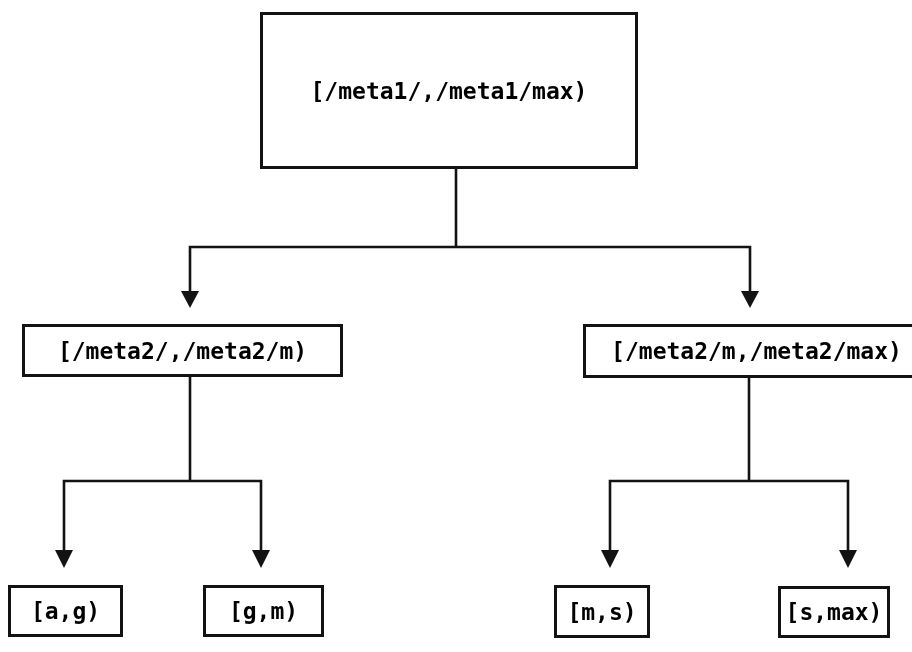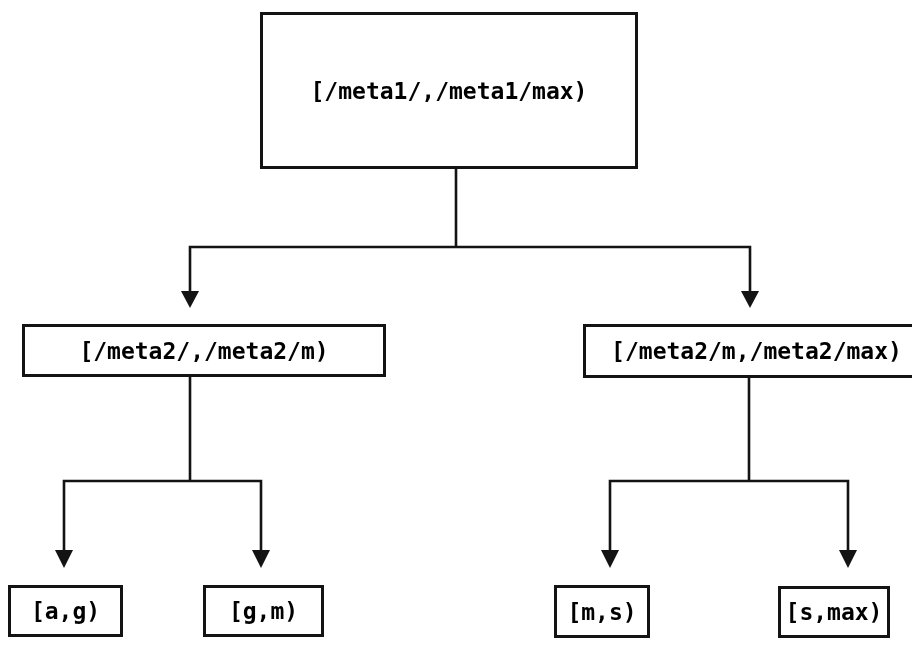--- a/index.html
+++ b/index.html
@@ -40,21 +40,21 @@
     background: #ffffff;
     display: flex;
     align-items: center;
     justify-content: center;
     font-weight: bold;
     font-size: 23px;
     color: #000000;
     white-space: nowrap;
   }
   .node-root      { left: 260px; top:  12px; width: 378px; height: 157px; }
-  .node-left      { left:  22px; top: 324px; width: 364px; height:  53px; }
+  .node-left      { left:  22px; top: 324px; width: 321px; height:  53px; }
   .node-right     { left: 583px; top: 324px; width: 347px; height:  54px; }
   .node-leaf-ag   { left:   8px; top: 585px; width:  115px; height:  52px; }
   .node-leaf-gm   { left: 203px; top: 585px; width:  121px; height:  52px; }
   .node-leaf-ms   { left: 554px; top: 585px; width:  96px; height:  53px; }
   .node-leaf-smax { left: 778px; top: 586px; width: 112px; height:  52px; }
 </style>
 </head>
 <body>
 
 <div class="canvas">

